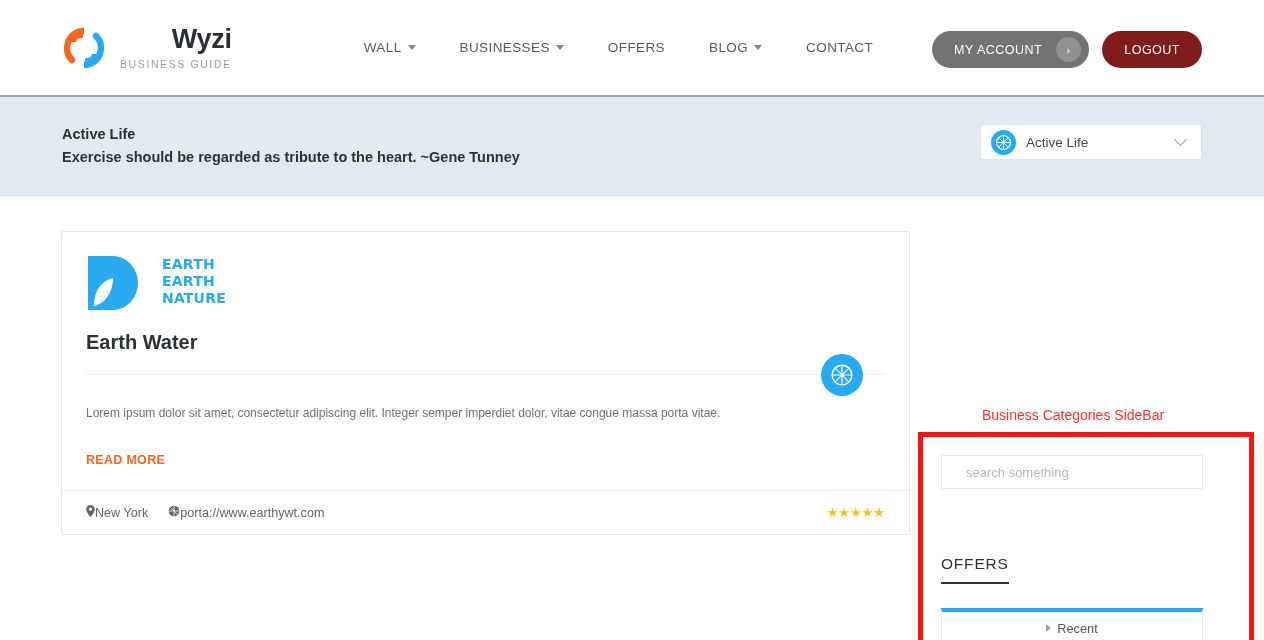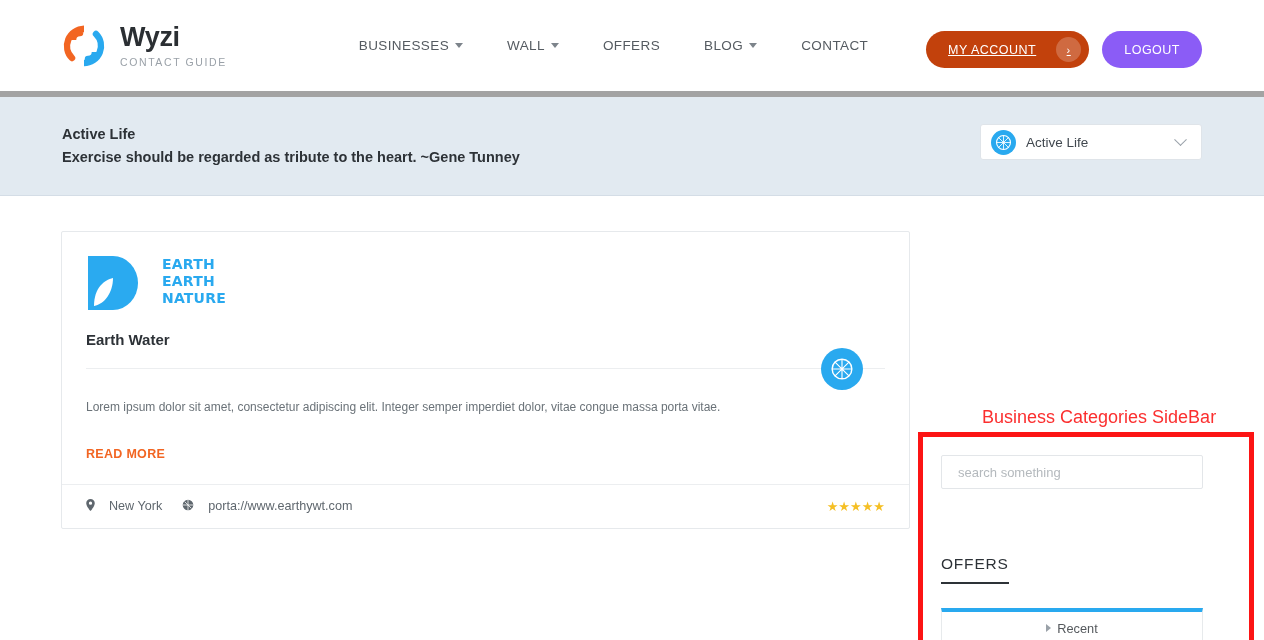--- a/index.html
+++ b/index.html
@@ -12,21 +12,22 @@
   }
 
   
   .header {
     position: relative;
     width: 100%;
     height: 97px;
     background: #ffffff;
     display: flex;
     align-items: center;
-    border-bottom: 6px solid #a3a3a3;
+    border-bottom: 2px solid #a3a3a3;
+    text-align: right;
   }
   .brand {
     display: flex; align-items: center;
     margin-left: 62px;
   }
   .logo-mark {
     width: 44px; height: 44px;
     position: relative;
     flex: 0 0 44px;
   }
@@ -59,38 +60,37 @@
     border-right: 4px solid transparent;
     border-top: 5px solid #7d848b;
     display: inline-block;
   }
 
   .header-actions {
     position: absolute; right: 62px; top: 31px;
     display: flex; align-items: center; gap: 13px;
   }
   .btn-account {
-    background: #c2410c;
+    background: #737373;
     color: #ffffff;
     border-radius: 20px;
     height: 37px;
     padding: 0 8px 0 22px;
-    display: flex; align-items: center; gap: 20px;
+    display: flex; align-items: center; gap: 14px;
     font-size: 12.5px; letter-spacing: 0.5px;
     cursor: pointer;
-    text-decoration: underline;
   }
   .btn-account .circle {
     width: 25px; height: 25px; border-radius: 50%;
     background: rgba(255,255,255,0.22);
     display: flex; align-items: center; justify-content: center;
     font-size: 11px; color: #fff;
   }
   .btn-logout {
-    background: #8b5cf6;
+    background: #7f1d1d;
     color: #ffffff;
     border-radius: 20px;
     height: 37px;
     padding: 0 22px;
     display: flex; align-items: center;
     font-size: 12.5px; letter-spacing: 0.5px;
     cursor: pointer;
   }
 
   
@@ -157,21 +157,21 @@
     flex: 0 0 54px;
   }
   .ew-words {
     font-size: 14px; line-height: 17px;
     font-weight: bold; color: #29a9ef;
     letter-spacing: 0.2px;
     font-family: "DejaVu Sans", sans-serif;
     margin-top: 2px;
   }
   .card-title {
-    font-size: 15px; font-weight: bold; color: #2d3237;
+    font-size: 20px; font-weight: bold; color: #2d3237;
     margin-top: 21px;
   }
   .card-sep {
     margin-top: 20px;
     border-top: 1px solid #eceef0;
     position: relative;
   }
   .badge-circle {
     position: absolute;
     right: 22px; top: -21px;
@@ -190,44 +190,44 @@
     color: #f26522; letter-spacing: 0.3px;
     cursor: pointer;
   }
   .card-foot {
     margin-top: 22px;
     border-top: 1px solid #eceef0;
     height: 44px;
     display: flex; align-items: center;
     padding: 0 24px;
   }
-  .meta { display: flex; align-items: flex-start; gap: 14px; font-size: 12.6px; color: #5f676e; }
+  .meta { display: flex; align-items: center; gap: 0; font-size: 12.6px; color: #5f676e; }
   .meta + .meta { margin-left: 20px; }
   .stars { margin-left: auto; display: flex; gap: 1px; color: #f5bf24; font-size: 13px; letter-spacing: 0px; }
 
   
   .side-annot {
     position: absolute;
     left: 982px; top: 211px;
-    font-size: 18px; color: #fb2f2f;
+    font-size: 14px; color: #fb2f2f;
   }
   .side-box {
     position: absolute;
     left: 918px; top: 236px;
     width: 336px; height: 392px;
     border: 5px solid #fc1414;
     background: #ffffff;
     overflow: hidden;
   }
   .side-inner { padding: 18px 18px 0 18px; }
   .search-input {
     width: 262px; height: 34px;
     border: 1px solid #e3e6e9;
     border-radius: 2px;
-    padding: 0 16px;
+    padding: 0 24px;
     font-size: 13px;
     color: #3c3c3c;
     font-family: "Liberation Sans", sans-serif;
     outline: none;
     background: #fff;
     display: block;
   }
   .search-input::placeholder { color: #b4b9bd; }
 
   .offers-title {
@@ -268,31 +268,31 @@
   <div class="brand">
     <div class="logo-mark">
       <svg width="44" height="44" viewBox="0 0 44 44">
         <path d="M22 3 A19 19 0 1 0 22 41 A19 19 0 1 0 22 3 Z M22 10 A12 12 0 1 1 22 34 A12 12 0 1 1 22 10 Z" fill="none"></path>
         <path d="M34 10 A17 17 0 0 1 22 39 A11 11 0 0 0 33 28 A7 7 0 0 1 26 35" fill="none" stroke="#29a9ef" stroke-width="6.5" stroke-linecap="round"></path>
         <path d="M10 34 A17 17 0 0 1 22 5 A11 11 0 0 0 11 16 A7 7 0 0 1 18 9" fill="none" stroke="#f26522" stroke-width="6.5" stroke-linecap="round"></path>
       </svg>
     </div>
     <div class="brand-text">
       <div class="brand-name">Wyzi</div>
-      <div class="brand-sub">CONTACT GUIDE</div>
+      <div class="brand-sub">BUSINESS GUIDE</div>
     </div>
   </div>
 
   <div class="nav">
     <div class="nav-item">
+      <span>WALL</span>
+      <span class="caret"></span>
+    </div>
+    <div class="nav-item">
       <span>BUSINESSES</span>
-      <span class="caret"></span>
-    </div>
-    <div class="nav-item">
-      <span>WALL</span>
       <span class="caret"></span>
     </div>
     <div class="nav-item">
       <span>OFFERS</span>
     </div>
     <div class="nav-item">
       <span>BLOG</span>
       <span class="caret"></span>
     </div>
     <div class="nav-item">

